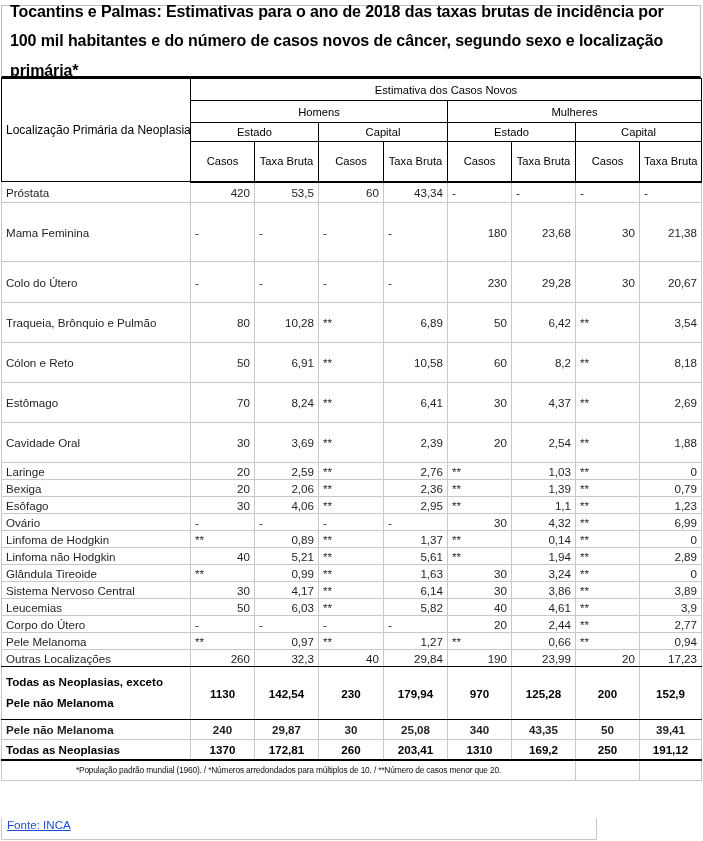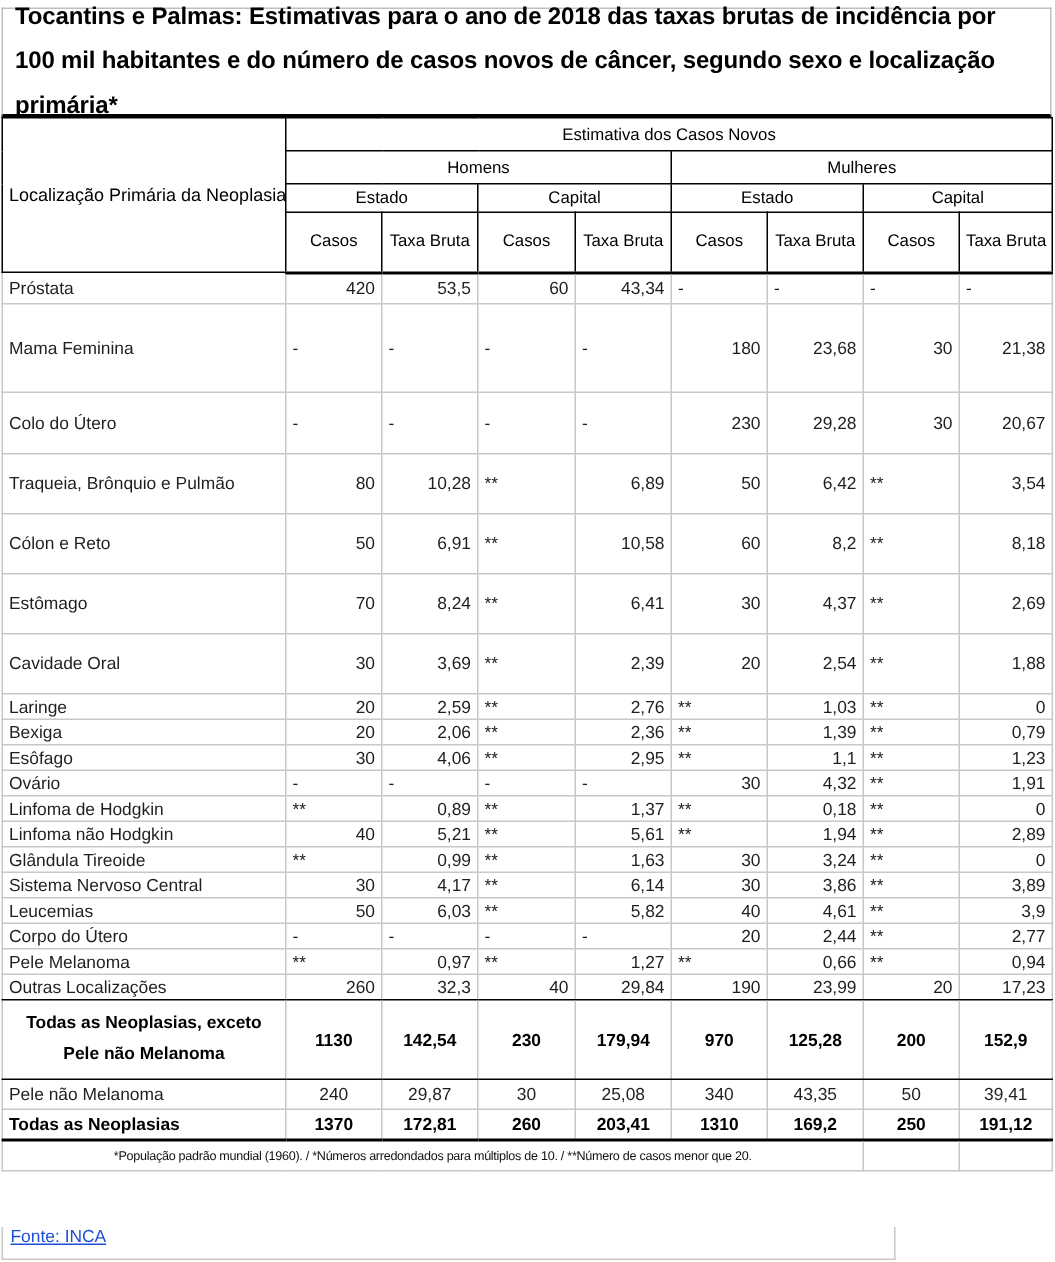--- a/index.html
+++ b/index.html
@@ -116,26 +116,26 @@
   
   tr.total td {
     font-weight: bold;
     color: #000000;
   }
   tr.total .num { text-align: center; padding-right: 4px; }
   tr.bigtotal td {
     border-top: 1.5px solid #000 !important;
     border-bottom: 1.5px solid #000 !important;
   }
-  tr.bigtotal .cat { white-space: normal; line-height: 1.8; text-align: center; }
+  tr.bigtotal .cat { white-space: normal; line-height: 1.8; }
   tr.grand td {
     border-top: 1.5px solid #000 !important;
     border-bottom: 2px solid #000 !important;
   }
-  tr.subtotal td { font-weight: normal; }
+  tr.subtotal td { font-weight: bold; }
   tr.subtotal .num { text-align: center; padding-right: 4px; }
   tr.lastdata td { border-bottom: 1.5px solid #000 !important; }
 
   
   td.note {
     text-align: center;
     font-size: 8.4px;
     color: #111111;
     letter-spacing: -0.18px;
     padding-left: 3px;
@@ -334,31 +334,31 @@
 
       <tr>
         <td class="cat" style="height:17px">Ovário</td>
         <td class="dash">-</td>
         <td class="dash">-</td>
         <td class="dash">-</td>
         <td class="dash">-</td>
         <td class="num">30</td>
         <td class="num">4,32</td>
         <td class="ast">**</td>
-        <td class="num">1,91</td>
+        <td class="num">6,99</td>
       </tr>
 
       <tr>
         <td class="cat" style="height:17px">Linfoma de Hodgkin</td>
         <td class="ast">**</td>
         <td class="num">0,89</td>
         <td class="ast">**</td>
         <td class="num">1,37</td>
         <td class="ast">**</td>
-        <td class="num">0,18</td>
+        <td class="num">0,14</td>
         <td class="ast">**</td>
         <td class="num">0</td>
       </tr>
 
       <tr>
         <td class="cat" style="height:17px">Linfoma não Hodgkin</td>
         <td class="num">40</td>
         <td class="num">5,21</td>
         <td class="ast">**</td>
         <td class="num">5,61</td>

